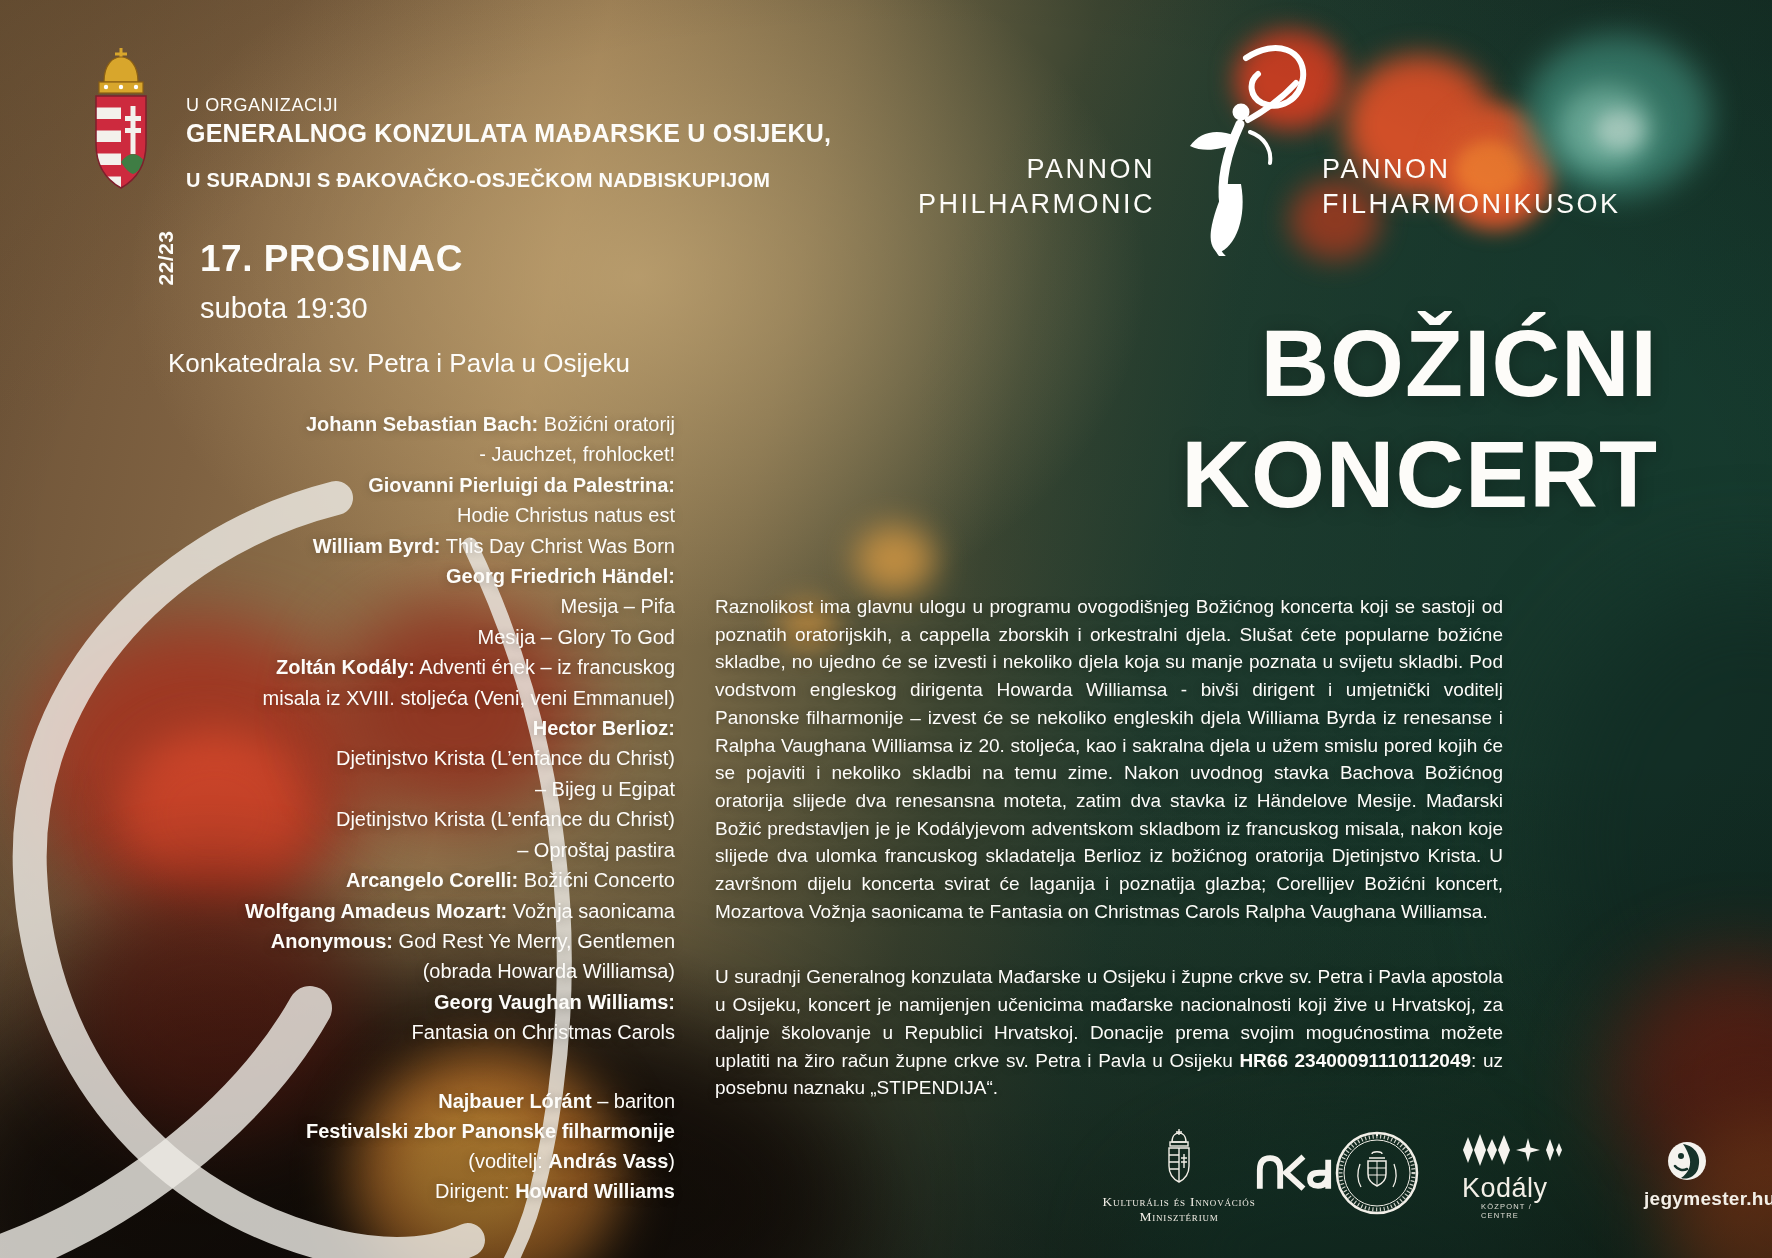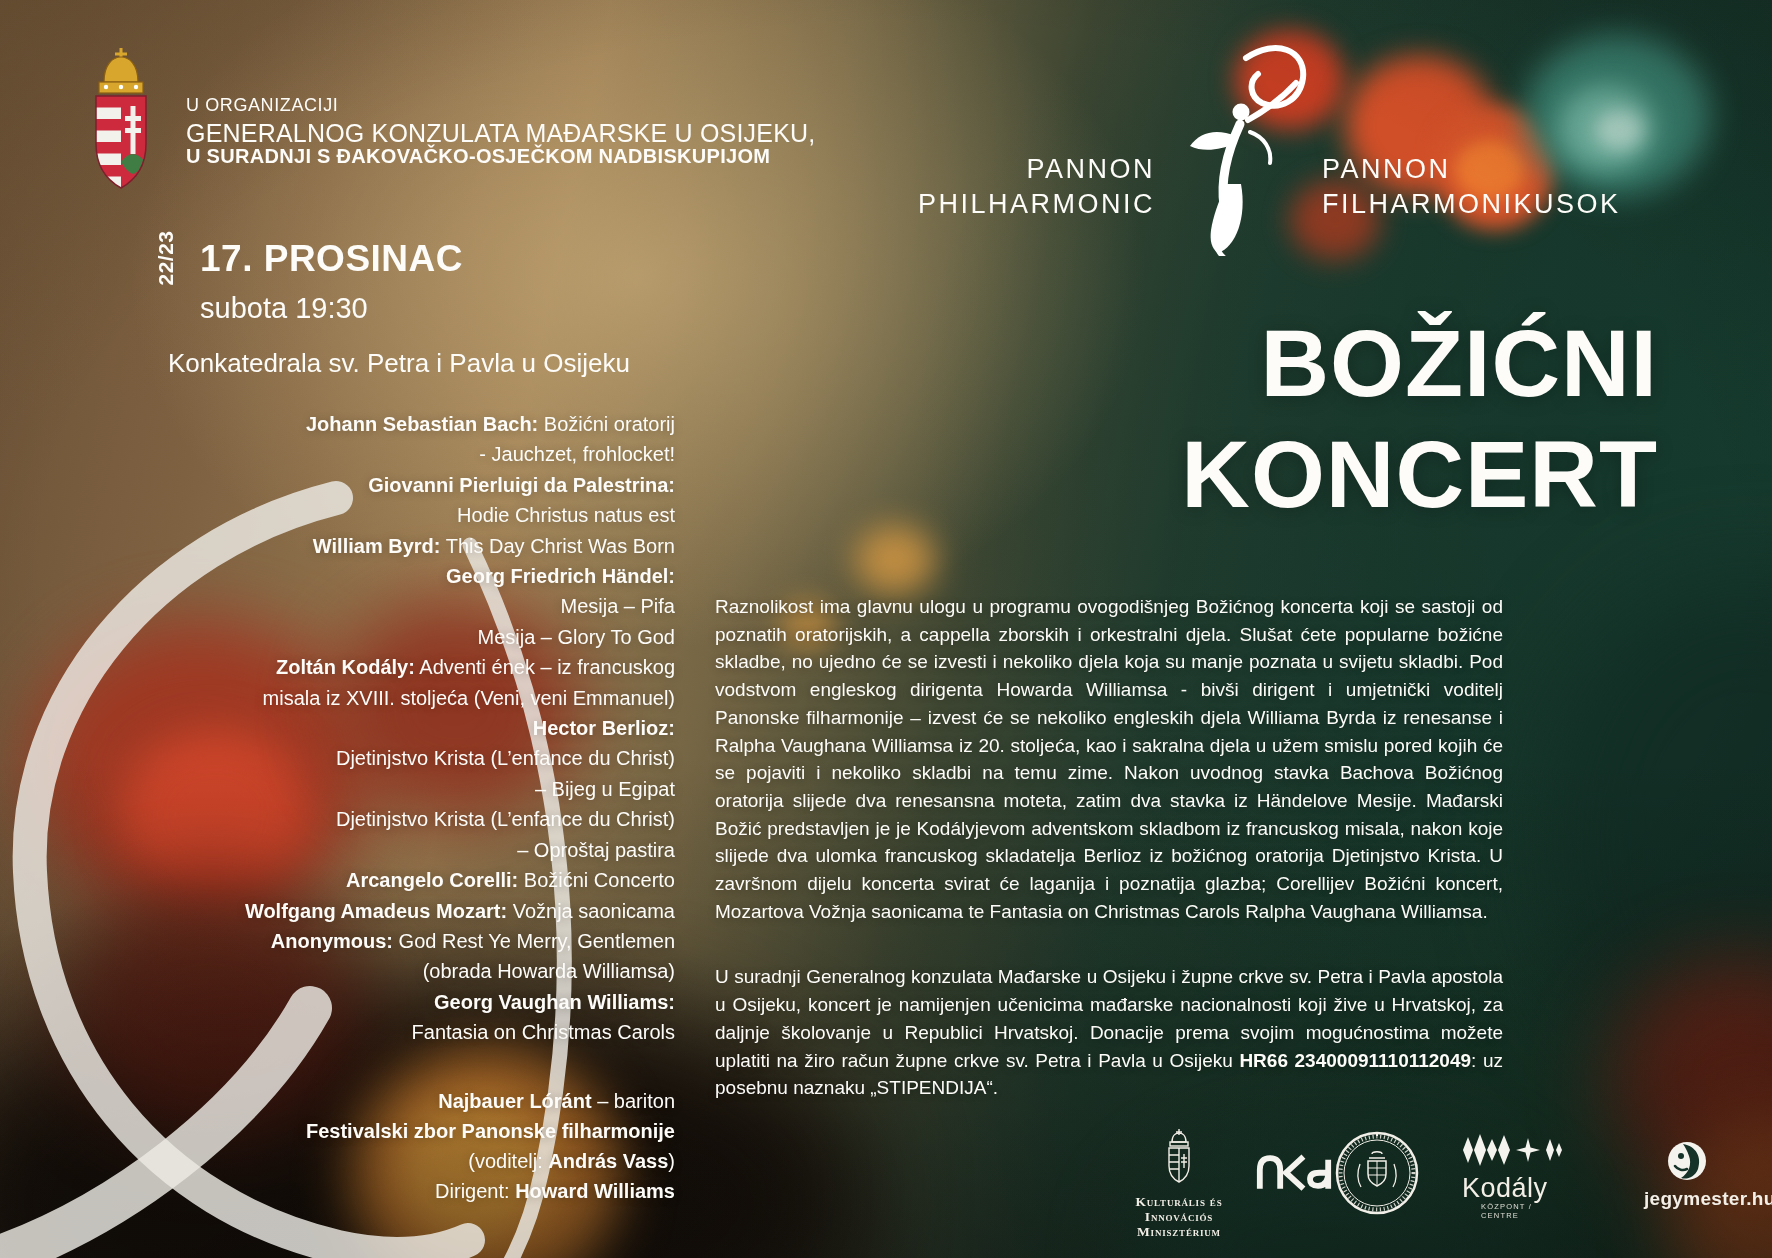--- a/index.html
+++ b/index.html
@@ -16,21 +16,21 @@
       linear-gradient(102deg,#6b5136 0%,#7e6141 14%,#997b51 30%,#746544 42%,#3c4531 54%,#213a2d 64%,#183228 78%,#122c23 100%);}
   .bs{position:absolute;border-radius:50%;}
   .vignette{position:absolute;inset:0;background:
       linear-gradient(to bottom, rgba(0,0,0,0) 60%, rgba(8,8,6,.38) 100%),
       radial-gradient(1400px 900px at 50% 45%, rgba(0,0,0,0) 60%, rgba(10,10,8,.25) 100%);}
   .swirls{position:absolute;left:0;top:0;}
   
   .org-crest{position:absolute;left:82px;top:46px;}
   .org-text{position:absolute;left:186px;top:96px;line-height:1;}
   .org-l1{font-size:18px;letter-spacing:.6px;margin-bottom:7px;}
-  .org-l2{font-size:25px;font-weight:400;letter-spacing:.2px;margin-bottom:0;}
+  .org-l2{font-size:25px;font-weight:700;letter-spacing:.2px;margin-bottom:24px;}
   .org-l3{font-size:20px;letter-spacing:.3px;font-weight:bold;}
   .season{position:absolute;left:129px;top:245px;width:74px;height:26px;
     transform:rotate(-90deg);font-size:21px;font-weight:700;text-align:center;line-height:26px;letter-spacing:.5px;}
   .date-line{position:absolute;left:200px;top:238px;font-size:37px;font-weight:700;letter-spacing:.5px;}
   .time-line{position:absolute;left:200px;top:292px;font-size:29px;}
   .venue-line{position:absolute;left:168px;top:348px;font-size:26px;}
   .program{position:absolute;left:150px;top:409px;width:525px;text-align:right;
     font-size:20px;line-height:30.4px;text-shadow:0 1px 10px rgba(0,0,0,.25);}
   .performers{position:absolute;left:150px;top:1086px;width:525px;text-align:right;
     font-size:20px;line-height:30px;text-shadow:0 1px 10px rgba(0,0,0,.25);}
@@ -45,21 +45,21 @@
   .title{position:absolute;right:114px;top:308px;text-align:right;
     font-size:95px;font-weight:700;line-height:111px;letter-spacing:1px;text-shadow:0 2px 18px rgba(0,0,0,.25);}
   
   .body-col{position:absolute;left:715px;top:593px;width:788px;
     font-size:19px;line-height:27.7px;text-align:justify;text-align-last:left;
     text-shadow:0 1px 8px rgba(0,0,0,.3);}
   .body-col p{margin:0;}
   .body-col p + p{margin-top:38px;}
   
   .sponsor{position:absolute;color:#f3efe7;}
-  .ministry{left:1100px;top:1128px;width:158px;text-align:center;font-weight:bold;}
+  .ministry{left:1100px;top:1128px;width:158px;text-align:center;}
   .ministry-text{font-family:"Liberation Serif",serif;font-variant:small-caps;
     font-size:13.5px;line-height:15px;letter-spacing:.8px;margin-top:4px;}
   .nka{left:1254px;top:1146px;}
   .seal{left:1334px;top:1130px;}
   .kodaly{left:1462px;top:1134px;width:104px;text-align:left;}
   .kodaly-name{font-size:27px;line-height:28px;margin-top:4px;letter-spacing:.5px;}
   .kodaly-sub{font-size:7.5px;letter-spacing:1.2px;opacity:.9;padding-left:19px;}
   .jegy{left:1644px;top:1140px;width:130px;text-align:center;}
   .jegy-text{font-size:19px;font-weight:700;letter-spacing:.3px;margin-top:2px;}
 </style>

